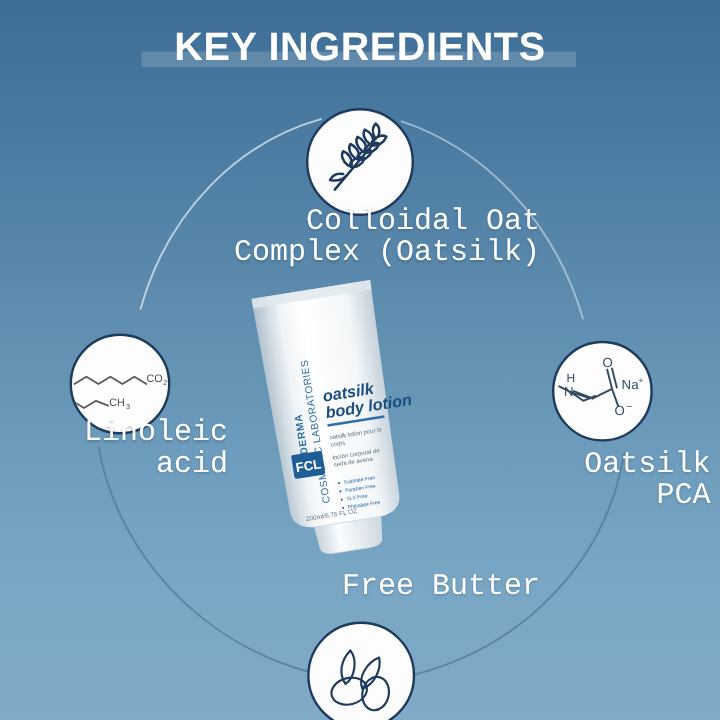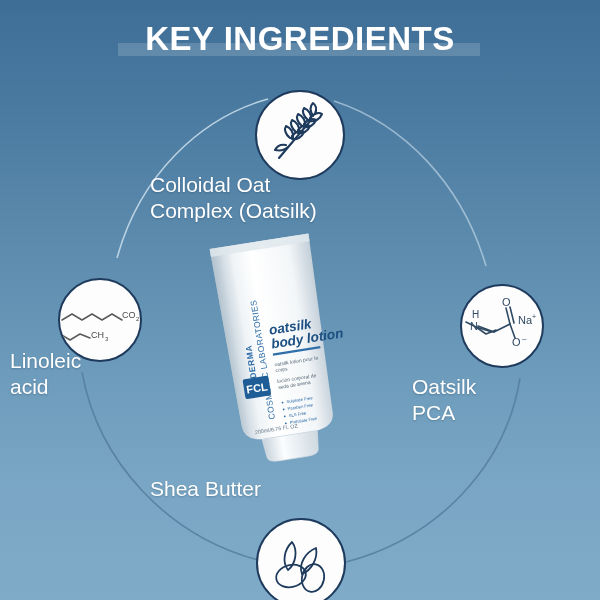--- a/index.html
+++ b/index.html
@@ -65,26 +65,27 @@
     border-radius: 50%;
     background: #fdfdfd;
     border: 2px solid #1e3a5c;
     box-sizing: border-box;
     overflow: hidden;
   }
   .circle svg { display: block; }
 
   .node-label {
     position: absolute;
-    text-align: left;
+    text-align: right;
     color: #ffffff;
-    font-size: 21px;
+    font-size: 25px;
     line-height: 26px;
     white-space: pre-line;
     text-shadow: 0 1px 2px rgba(20,45,70,0.28);
+    font-family: Liberation Mono, monospace;
   }
 
   
   #node-oat .circle { left: 255px; top: 90px; width: 90px; height: 90px; }
   #node-oat .node-label { left: 150px; top: 172px; width: 300px; }
 
   
   #node-linoleic .circle { left: 58px; top: 278px; width: 84px; height: 84px; text-align: right; }
   #node-linoleic .node-label { left: 10px; top: 348px; width: 180px; }
 
@@ -210,21 +211,21 @@
           <path d="M34 22 C 26 30 24 42 30 50 C 38 44 40 30 34 22 Z"></path>
 
           <path d="M58 28 C 48 32 40 44 44 54 C 54 50 60 38 58 28 Z"></path>
 
           <ellipse cx="33" cy="56" rx="15" ry="11" transform="rotate(-14 33 56)"></ellipse>
 
           <ellipse cx="55" cy="58" rx="11" ry="14" transform="rotate(12 55 58)"></ellipse>
         </g>
       </svg>
     </div>
-    <div class="node-label">Shea Butter</div>
+    <div class="node-label">Free Butter</div>
   </div>
 
   <svg id="product" viewBox="0 0 180 240" width="180" height="240">
     <defs>
       <linearGradient id="tubeGrad" x1="0" y1="0" x2="1" y2="0">
         <stop offset="0%" stop-color="#c9d4dc"></stop>
         <stop offset="12%" stop-color="#e8eef2"></stop>
         <stop offset="40%" stop-color="#ffffff"></stop>
         <stop offset="78%" stop-color="#f3f6f8"></stop>
         <stop offset="100%" stop-color="#c2ced8"></stop>

